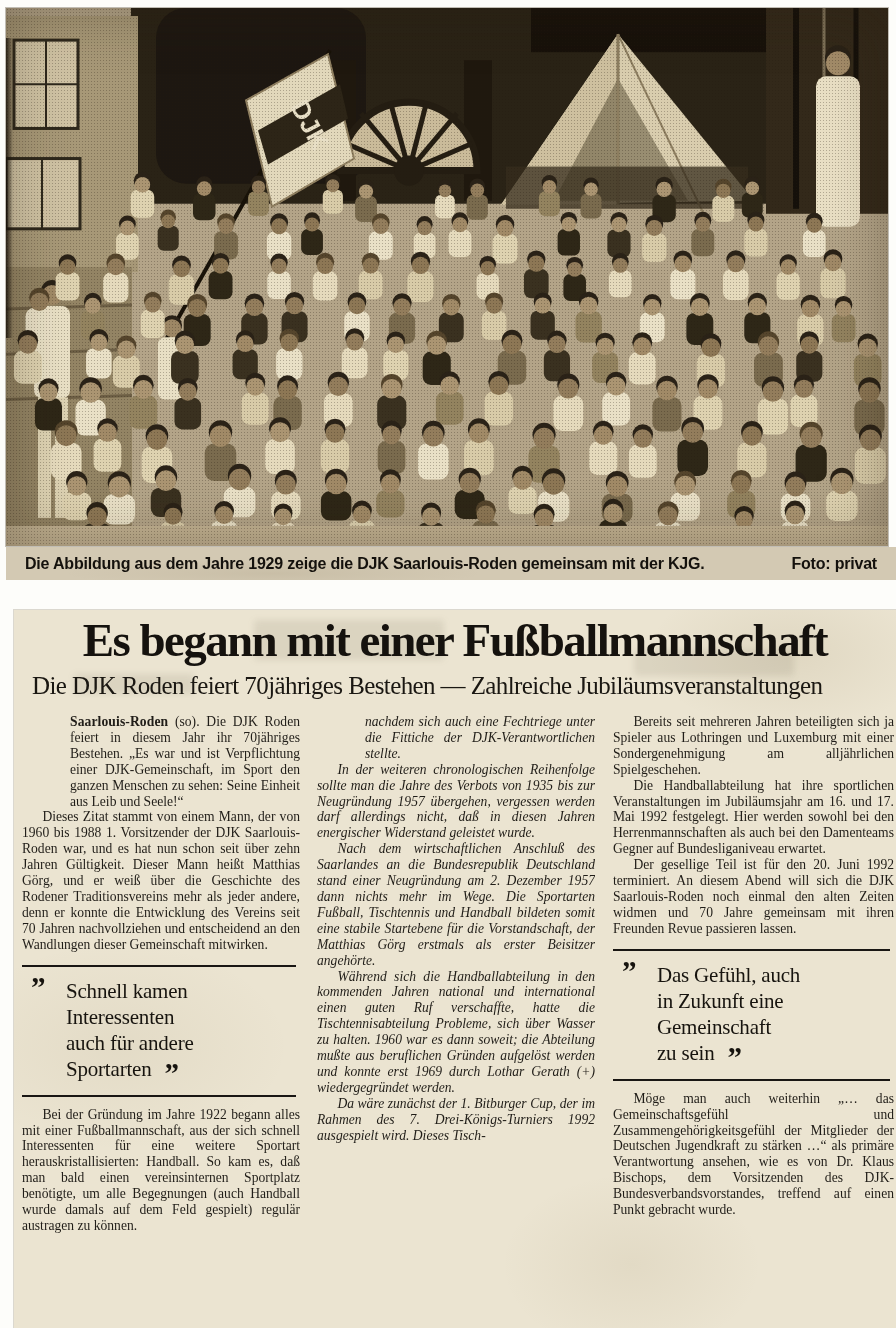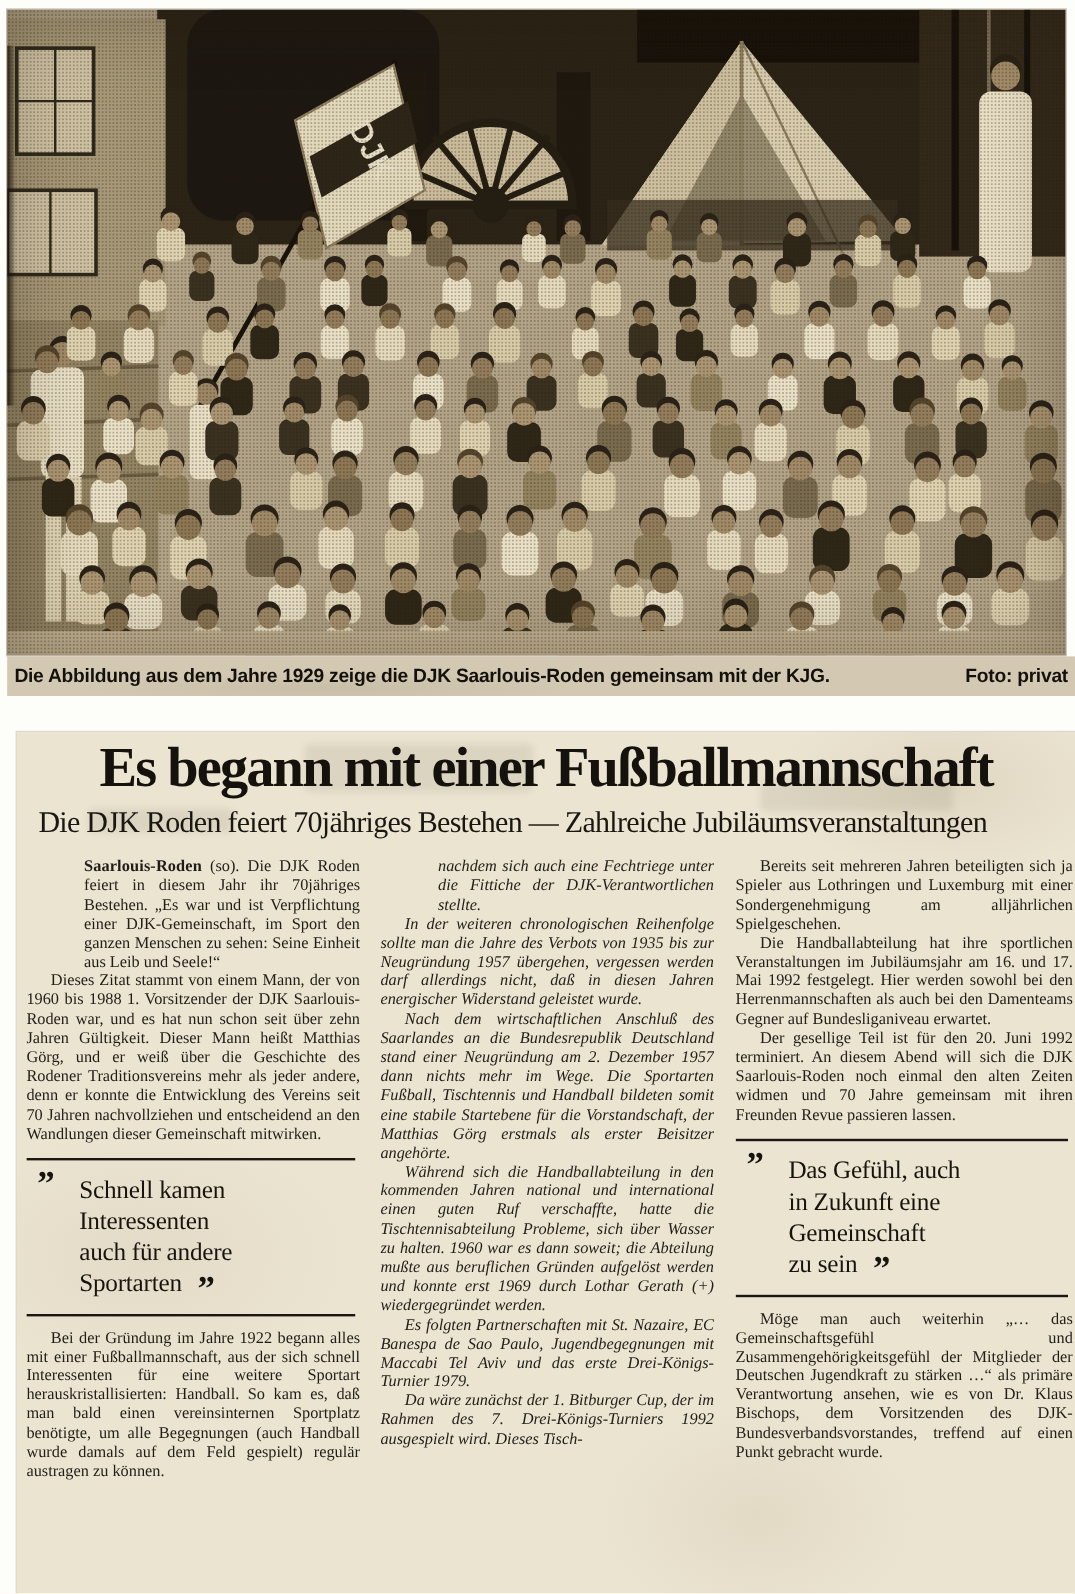--- a/index.html
+++ b/index.html
@@ -32,21 +32,21 @@
     background:linear-gradient(to right, rgba(20,15,8,.85), rgba(20,15,8,0));
     pointer-events:none;
   }
 
   
   .caption-strip {
     position:absolute; left:6px; top:547px; width:890px; height:33px;
     background:#d3c9b3;
     background-image:radial-gradient(ellipse 300px 20px at 30% 80%, rgba(110,95,60,.10), transparent 70%);
     display:flex; align-items:center; justify-content:space-between;
-    padding:0 6px; box-sizing:border-box;
+    padding:0 19px; box-sizing:border-box;
     font-family:"Liberation Sans", sans-serif; font-weight:700;
     font-size:16px; letter-spacing:-.2px; color:#14110d;
   }
 
   
   .article {
     position:absolute; left:14px; top:610px; width:882px; height:727px;
     background:
       radial-gradient(ellipse 220px 120px at 88% 6%, rgba(120,100,55,.10), transparent 65%),
       radial-gradient(ellipse 260px 160px at 12% 60%, rgba(120,100,55,.07), transparent 65%),
@@ -902,21 +902,20 @@
 auch für andere
 Sportarten <span class="pq-mark pq-close">”</span></div>
         </div>
         <p class="para">Bei der Gründung im Jahre 1922 begann alles mit einer Fußballmannschaft, aus der sich schnell Interessenten für eine weitere Sportart herauskristallisierten: Handball. So kam es, daß man bald einen vereinsinternen Sportplatz benötigte, um alle Begegnungen (auch Handball wurde damals auf dem Feld gespielt) regulär austragen zu können.</p>
       </div>
     <div class="col c2">
         <p class="para noindent">nachdem sich auch eine Fechtriege unter die Fittiche der DJK-Verantwortlichen stellte.</p>
         <p class="para">In der weiteren chronologischen Reihenfolge sollte man die Jahre des Verbots von 1935 bis zur Neugründung 1957 übergehen, vergessen werden darf allerdings nicht, daß in diesen Jahren energischer Widerstand geleistet wurde.</p>
         <p class="para">Nach dem wirtschaftlichen Anschluß des Saarlandes an die Bundesrepublik Deutschland stand einer Neugründung am 2. Dezember 1957 dann nichts mehr im Wege. Die Sportarten Fußball, Tischtennis und Handball bildeten somit eine stabile Startebene für die Vorstandschaft, der Matthias Görg erstmals als erster Beisitzer angehörte.</p>
         <p class="para">Während sich die Handballabteilung in den kommenden Jahren national und international einen guten Ruf verschaffte, hatte die Tischtennisabteilung Probleme, sich über Wasser zu halten. 1960 war es dann soweit; die Abteilung mußte aus beruflichen Gründen aufgelöst werden und konnte erst 1969 durch Lothar Gerath (+) wiedergegründet werden.</p>
-        <p class="para">Es folgten Partnerschaften mit St. Nazaire, EC Banespa de Sao Paulo, Jugendbegegnungen mit Maccabi Tel Aviv und das erste Drei-Königs-Turnier 1979.</p>
         <p class="para">Da wäre zunächst der 1. Bitburger Cup, der im Rahmen des 7. Drei-Königs-Turniers 1992 ausgespielt wird. Dieses Tisch-</p>
       </div>
     <div class="col c3">
         <p class="para">Bereits seit mehreren Jahren beteiligten sich ja Spieler aus Lothringen und Luxemburg mit einer Sondergenehmigung am alljährlichen Spielgeschehen.</p>
         <p class="para">Die Handballabteilung hat ihre sportlichen Veranstaltungen im Jubiläumsjahr am 16. und 17. Mai 1992 festgelegt. Hier werden sowohl bei den Herrenmannschaften als auch bei den Damenteams Gegner auf Bundesliganiveau erwartet.</p>
         <p class="para">Der gesellige Teil ist für den 20. Juni 1992 terminiert. An diesem Abend will sich die DJK Saarlouis-Roden noch einmal den alten Zeiten widmen und 70 Jahre gemeinsam mit ihren Freunden Revue passieren lassen.</p>
         <div class="pullquote">
           <div class="pq-text"><span class="pq-mark pq-open">”</span>Das Gefühl, auch
 in Zukunft eine
 Gemeinschaft

